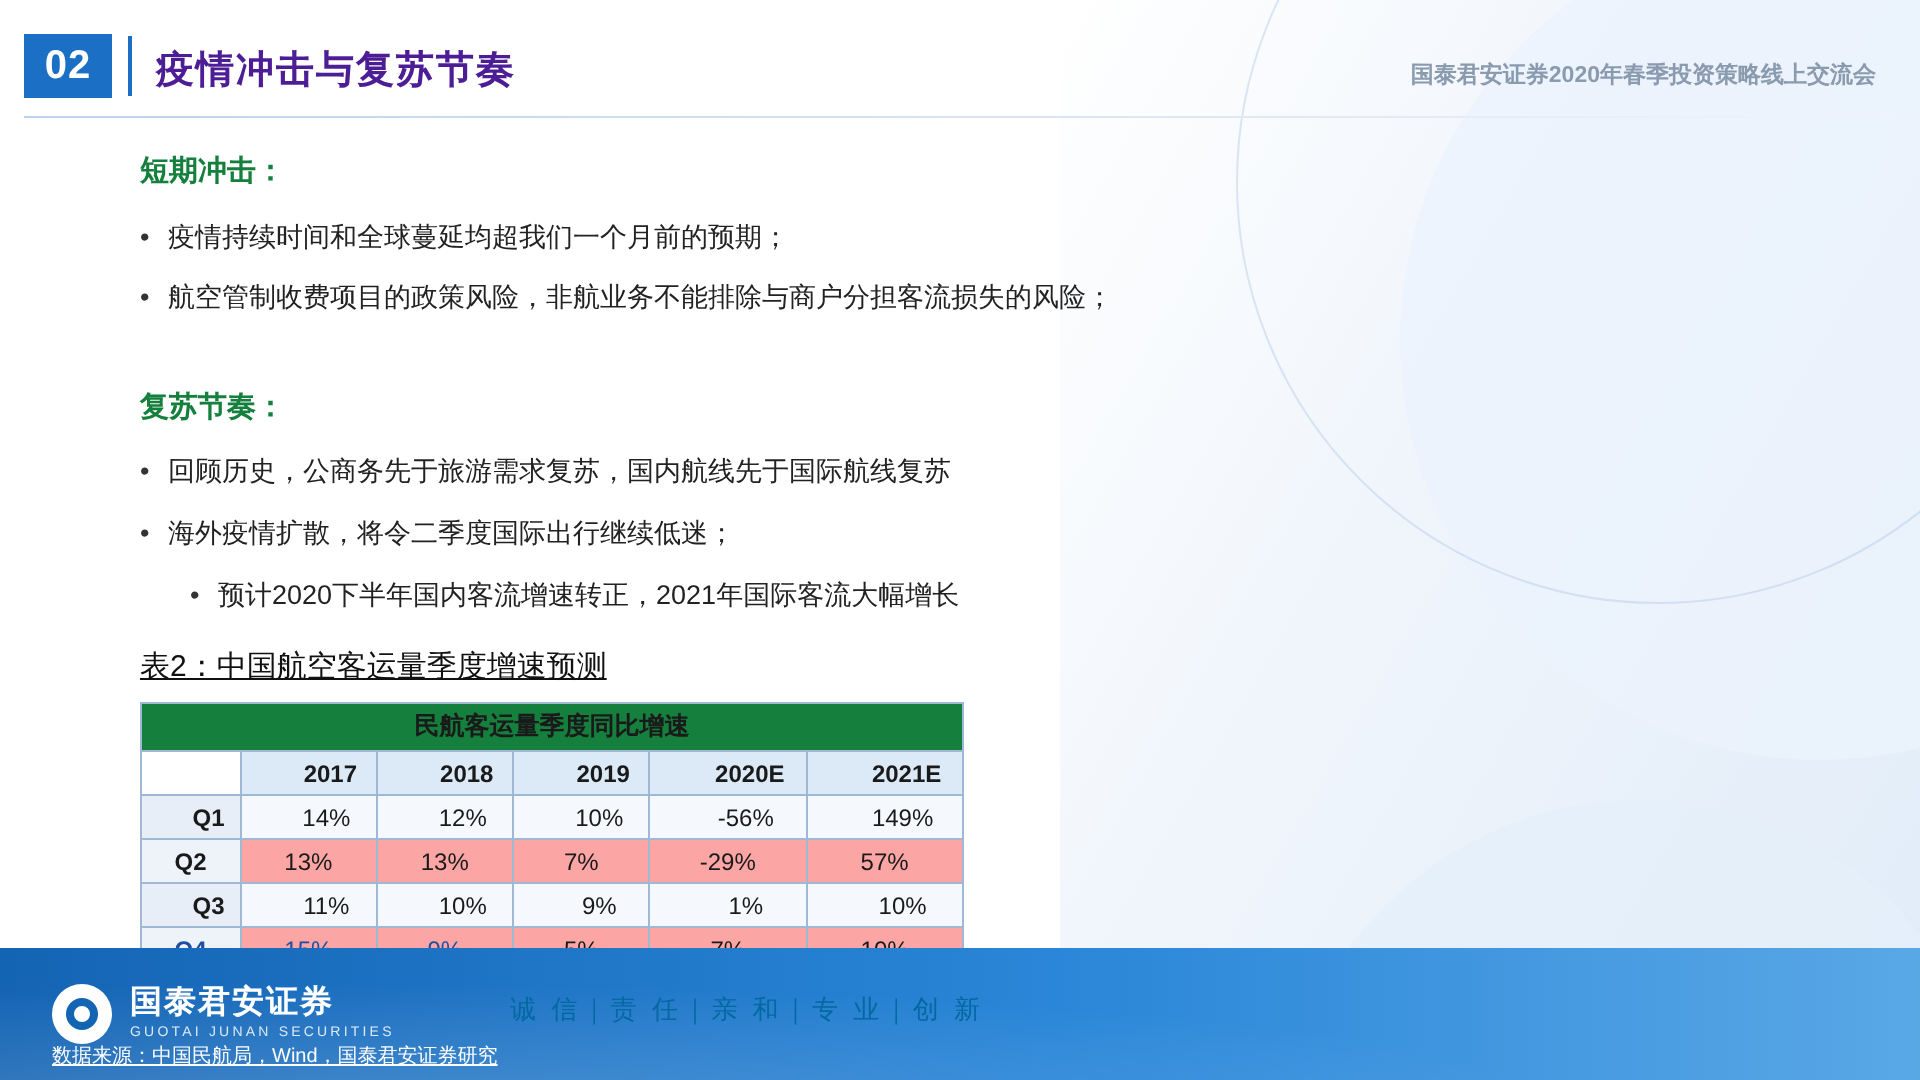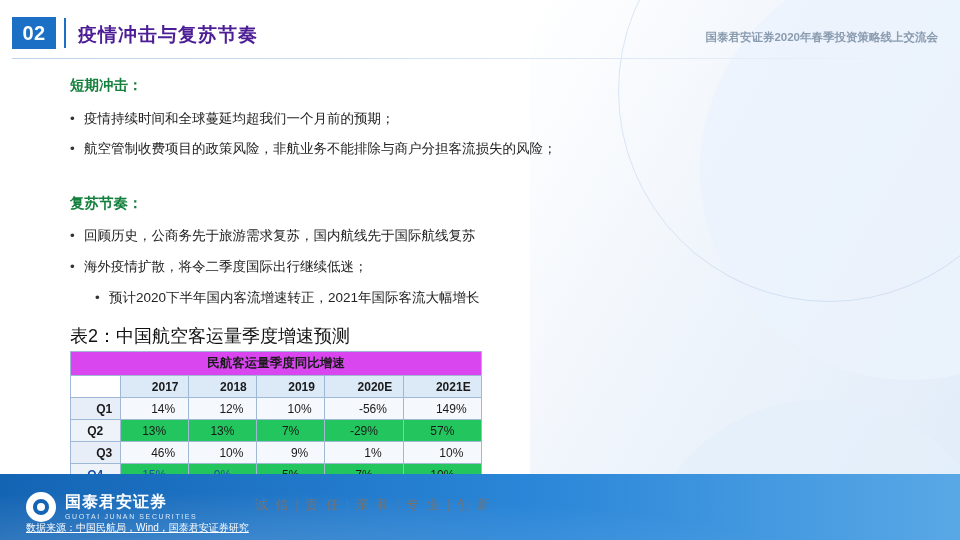--- a/index.html
+++ b/index.html
@@ -63,47 +63,47 @@
 
   .sub-head{
     position:absolute;font-size:14.5px;font-weight:bold;color:#15803d;
   }
   .bullet{
     position:absolute;font-size:13.5px;color:#222;white-space:nowrap;
   }
   .bullet .dot{display:inline-block;width:14px;color:#333;}
 
   .table-caption{
-    position:absolute;left:70px;top:258px;font-size:18px;color:#111;
+    position:absolute;left:70px;top:258px;font-size:15px;color:#111;text-decoration:underline;
   }
 
   
   table.qt{
     position:absolute;left:70px;top:285px;
     border-collapse:collapse;
     font-size:12px;
     color:#1a1a1a;
     width:412px;
   }
   table.qt th,table.qt td{
     border:1px solid #9fb8d4;
     text-align:center;
     height:19px;
     padding:1px 2px;
   }
   table.qt thead tr.top th{
-    background:#d946ef;font-weight:bold;font-size:12.5px;height:21px;margin-top:11px;
+    background:#15803d;font-weight:bold;font-size:12.5px;height:21px;margin-top:11px;
   }
   table.qt thead tr.years th{
     background:#dce9f7;font-weight:bold;padding-left:24px;
   }
   table.qt thead tr.years th.blank{background:#ffffff;border-left:1px solid #9fb8d4;}
   table.qt tbody td.rowlab{background:#eef3fa;font-weight:bold;}
   table.qt tbody tr.alt td{background:#f5f8fc;padding-left:20px;}
-  table.qt tbody td{background:#22c55e;}
+  table.qt tbody td{background:#fca5a5;}
   table.qt tbody tr.alt td.rowlab{background:#e7eef8;}
   .ul-link{text-decoration:underline;color:#1f4fa3;}
 
   
   .footer-band{
     position:absolute;left:0;bottom:0;width:960px;height:66px;
     background:linear-gradient(90deg,#1464b4 0%,#2a86d8 55%,#59a8e6 100%);
     z-index:4;
   }
   .footer-band:before{
@@ -117,21 +117,21 @@
     width:30px;height:30px;border-radius:50%;background:#ffffff;
     display:flex;align-items:center;justify-content:center;margin-right:9px;
   }
   .logo-mark .inner{
     width:16px;height:16px;border-radius:50%;
     border:4px solid #1464b4;box-sizing:border-box;
   }
   .logo-cn{color:#fff;font-size:16px;font-weight:bold;letter-spacing:1px;line-height:1;}
   .logo-en{color:#dce9f7;font-size:7px;letter-spacing:1.6px;margin-top:3px;}
   .slogan{
-    position:absolute;left:255px;bottom:26px;color:#737373;font-size:13px;
+    position:absolute;left:255px;bottom:26px;color:#0369a1;font-size:13px;
     letter-spacing:2px;z-index:6;
   }
   .source-note{
     position:absolute;left:26px;bottom:5px;font-size:10px;color:#fdfdfd;
     text-decoration:underline;z-index:6;
   }
 </style>
 </head>
 <body>
 
@@ -199,21 +199,21 @@
       <tr>
         <td class="rowlab">Q2</td>
         <td>13%</td>
         <td>13%</td>
         <td>7%</td>
         <td>-29%</td>
         <td>57%</td>
       </tr>
       <tr class="alt">
         <td class="rowlab">Q3</td>
-        <td>46%</td>
+        <td>11%</td>
         <td>10%</td>
         <td>9%</td>
         <td>1%</td>
         <td>10%</td>
       </tr>
       <tr>
         <td class="rowlab"><span class="ul-link">Q4</span></td>
         <td><span class="ul-link">15%</span></td>
         <td><span class="ul-link">9%</span></td>
         <td>5%</td>

